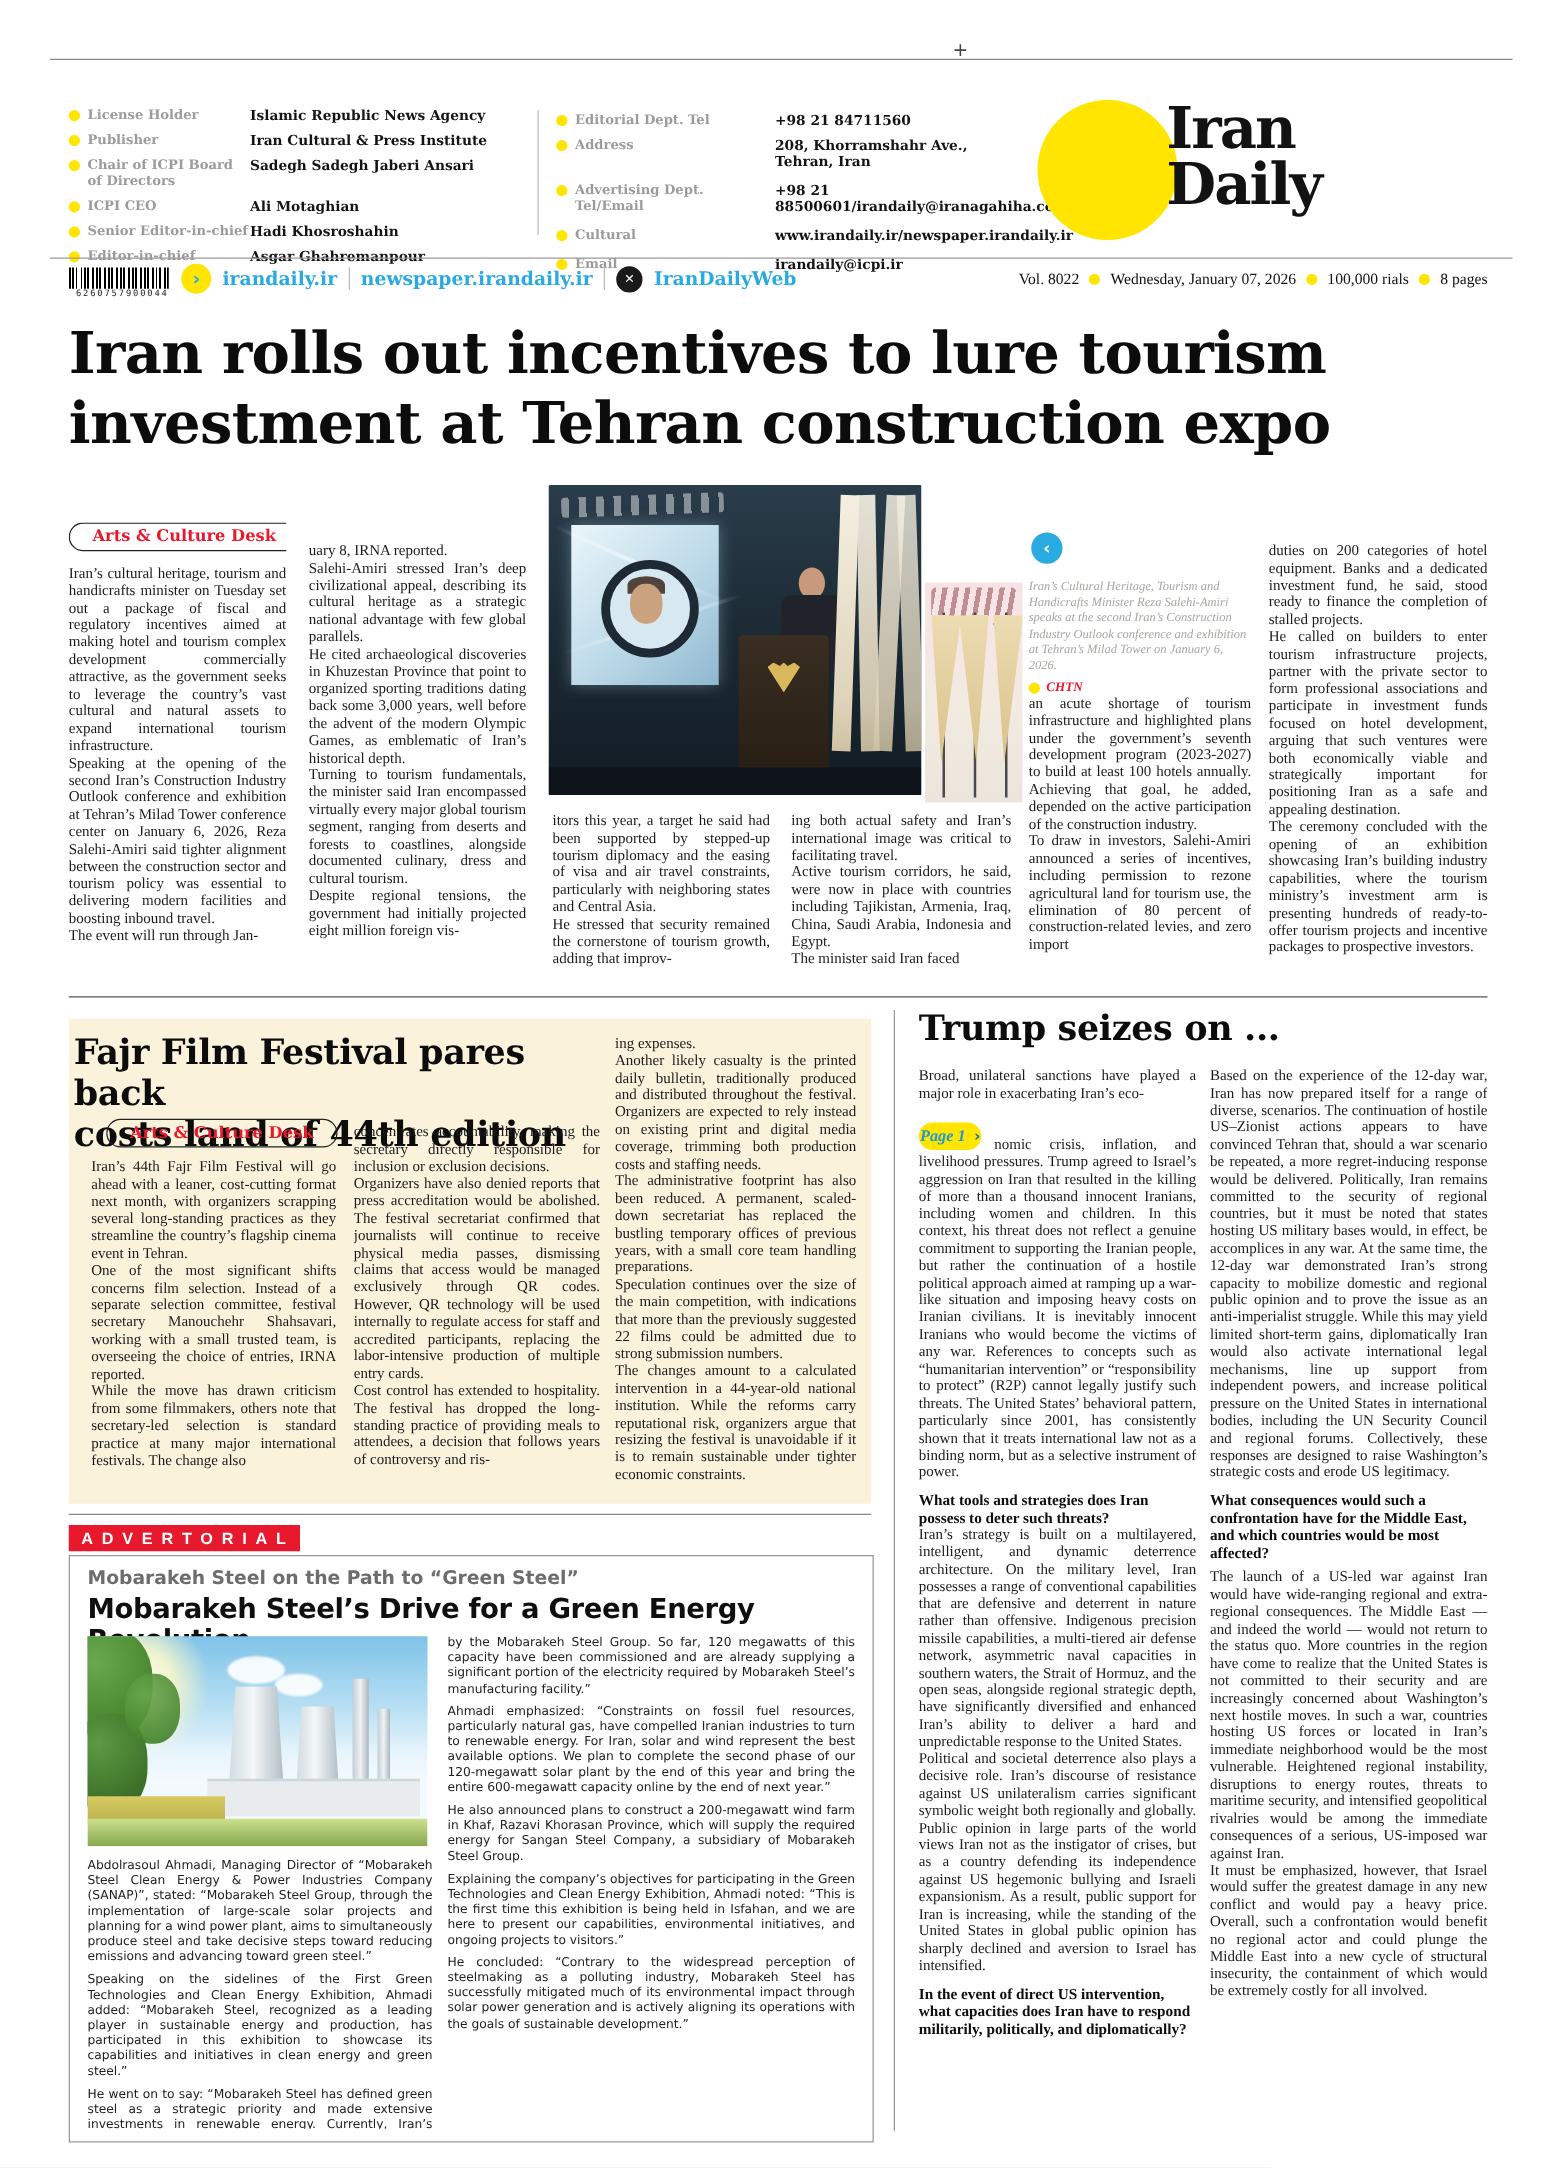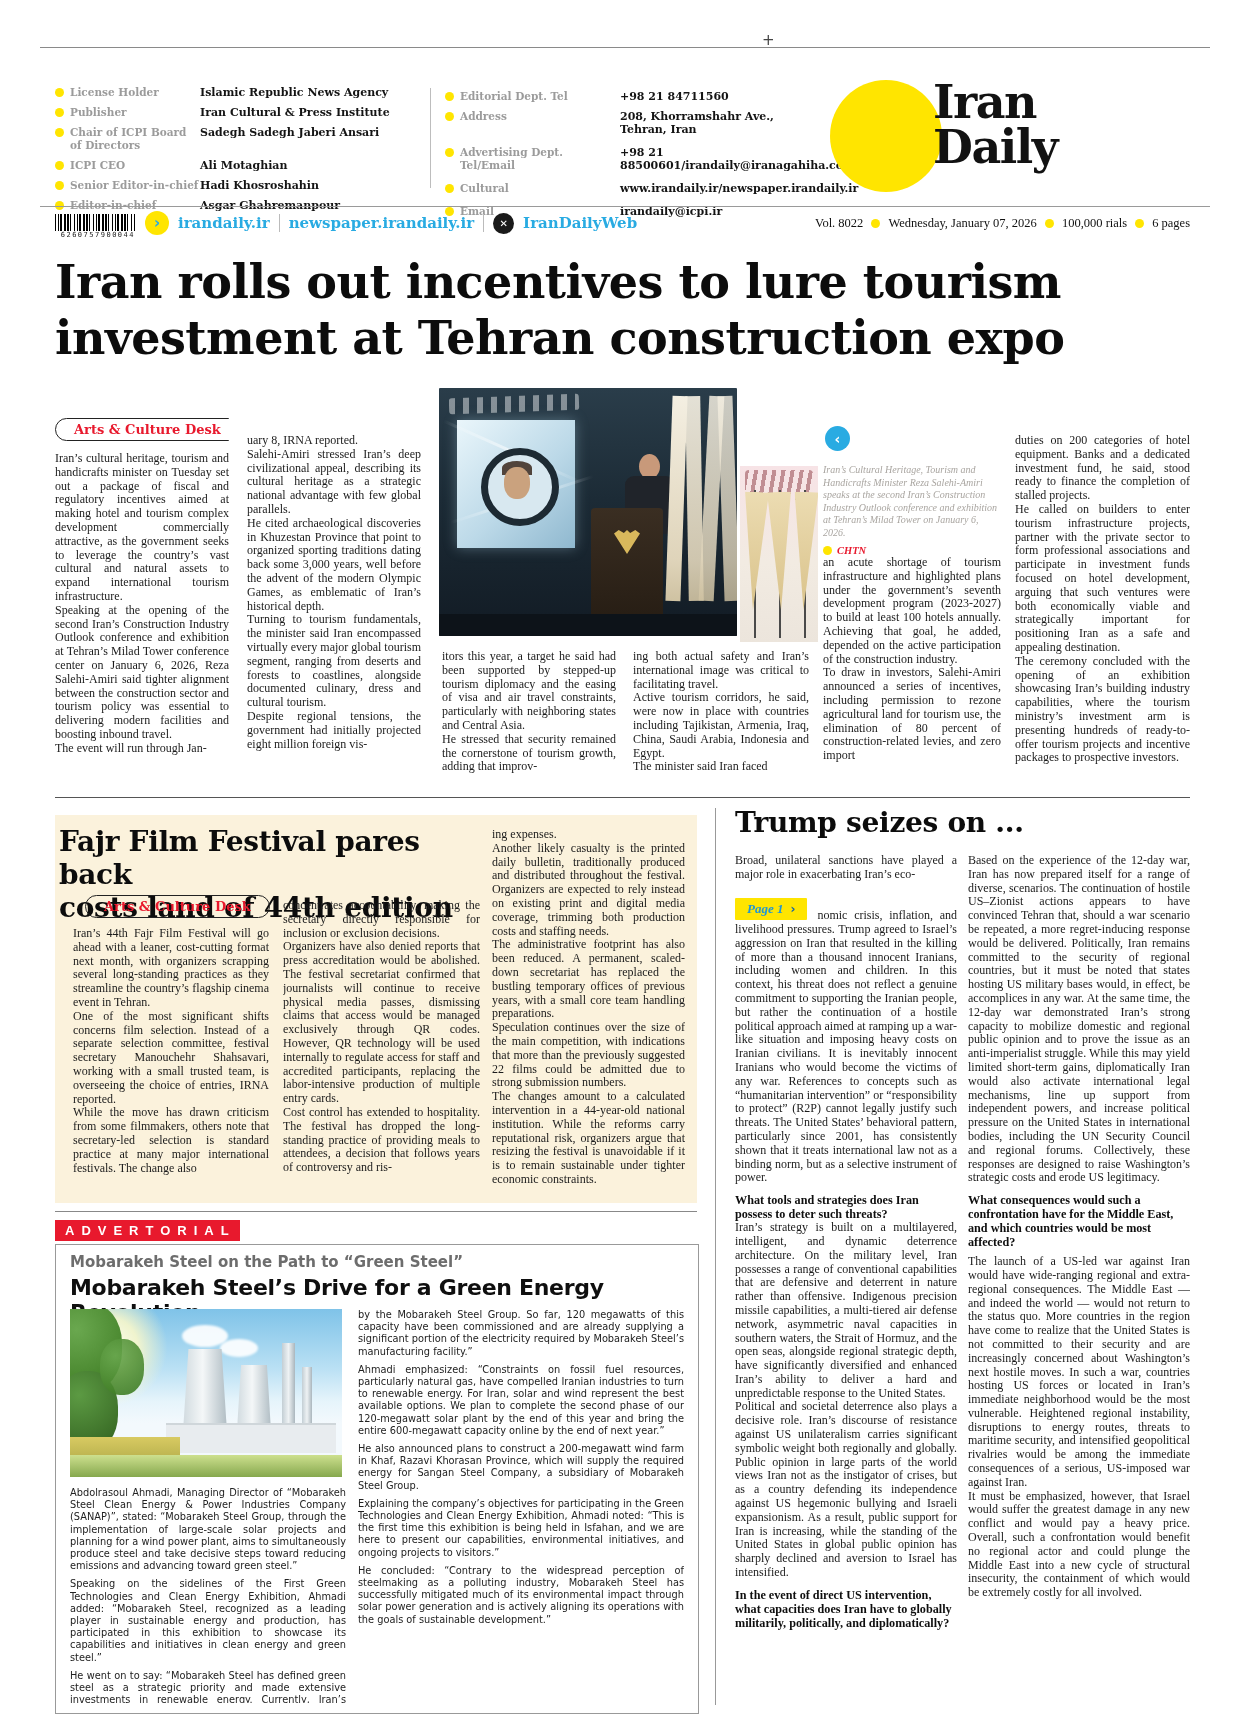--- a/index.html
+++ b/index.html
@@ -40,21 +40,21 @@
   .subhead{margin:8px 0 0 0;text-align:left;white-space:pre-line;font:bold 12.2px/14px "Liberation Serif",serif;color:#0e0e0e;}
   .caption{font:italic 10px/12.6px "Liberation Serif",serif;color:#a9a5a0;margin:0;}
   .credit-row{display:flex;align-items:center;gap:5px;margin-top:5px;}
   .credit-dot{width:9px;height:9px;border-radius:50%;background:#ffe500;}
   .credit-txt{font:italic bold 10.5px "Liberation Serif",serif;color:#e8192d;}
   .blue-chev{width:25px;height:25px;border-radius:50%;background:#29abe2;display:flex;align-items:center;justify-content:center;
              color:#fff;font:bold 14px "DejaVu Sans",sans-serif;}
   
   .fajr-panel{background:#fbf2dc;overflow:hidden;}
   
-  .page-pill{float:left;background:#ffe500;border-radius:1px;padding:3px 12px;margin:3px 10px 2px 0;
+  .page-pill{float:left;background:#ffe500;border-radius:11px;padding:3px 1px;margin:3px 10px 2px 0;
              font:italic bold 13px "Liberation Serif",serif;color:#2196d3;white-space:nowrap;}
   .page-pill .pchev{color:#1565a8;font:bold 12px "DejaVu Sans",sans-serif;margin-left:7px;font-style:normal;}
   
   .adv-tag{display:inline-block;background:#e8192d;color:#fff;font:bold 13px "Liberation Sans",sans-serif;
            letter-spacing:7px;padding:3px 4px 3px 10px;}
   .adv-box{border:1px solid #999;background:#fff;overflow:hidden;}
   .adv-kicker{font:bold 15px "DejaVu Sans",sans-serif;color:#6d6d6d;}
   .adv-headline{font:bold 22px "DejaVu Sans",sans-serif;color:#0f0f0f;letter-spacing:-0.3px;}
   .adv-body{margin:0 0 6px 0;text-align:justify;white-space:pre-line;font:9.8px/12.2px "DejaVu Sans",sans-serif;color:#222;}
   
@@ -184,21 +184,21 @@
     <span class="x-circle">✕</span>
     <span class="blink">IranDailyWeb</span>
   </div>
   <div class="abs meta-row" style="right:60px;top:216px;">
     <span>Vol. 8022</span>
     <span class="meta-dot"></span>
     <span>Wednesday, January 07, 2026</span>
     <span class="meta-dot"></span>
     <span>100,000 rials</span>
     <span class="meta-dot"></span>
-    <span>6 pages</span>
+    <span>8 pages</span>
   </div>
 
   <div class="abs" style="left:55px;top:254px;width:1080px;">
     <span class="h-main">Iran rolls out incentives to lure tourism</span>
     <span class="h-main">investment at Tehran construction expo</span>
   </div>
 
   <div class="abs" style="left:55px;top:388px;width:1135px;height:404px;">
     <div class="col" style="left:0;top:30px;width:174px;height:372px;">
       <span class="badge">Arts &amp; Culture Desk</span>
@@ -309,21 +309,21 @@
     <span class="h-sec">Trump seizes on ...</span>
     <div class="col" style="left:0;top:48px;width:222px;height:852px;">
       <p class="bodytext">Broad, unilateral sanctions have played a major role in exacerbating Iran’s eco-</p>
       <p class="bodytext">
         <span class="page-pill"><span>Page 1</span><span class="pchev">›</span></span>
         <span>nomic crisis, inflation, and livelihood pressures. Trump agreed to Israel’s aggression on Iran that resulted in the killing of more than a thousand innocent Iranians, including women and children. In this context, his threat does not reflect a genuine commitment to supporting the Iranian people, but rather the continuation of a hostile political approach aimed at ramping up a war-like situation and imposing heavy costs on Iranian civilians. It is inevitably innocent Iranians who would become the victims of any war. References to concepts such as “humanitarian intervention” or “responsibility to protect” (R2P) cannot legally justify such threats. The United States’ behavioral pattern, particularly since 2001, has consistently shown that it treats international law not as a binding norm, but as a selective instrument of power.</span>
       </p>
       <p class="subhead">What tools and strategies does Iran possess to deter such threats?</p>
       <p class="bodytext">Iran’s strategy is built on a multilayered, intelligent, and dynamic deterrence architecture. On the military level, Iran possesses a range of conventional capabilities that are defensive and deterrent in nature rather than offensive. Indigenous precision missile capabilities, a multi-tiered air defense network, asymmetric naval capacities in southern waters, the Strait of Hormuz, and the open seas, alongside regional strategic depth, have significantly diversified and enhanced Iran’s ability to deliver a hard and unpredictable response to the United States.
 Political and societal deterrence also plays a decisive role. Iran’s discourse of resistance against US unilateralism carries significant symbolic weight both regionally and globally. Public opinion in large parts of the world views Iran not as the instigator of crises, but as a country defending its independence against US hegemonic bullying and Israeli expansionism. As a result, public support for Iran is increasing, while the standing of the United States in global public opinion has sharply declined and aversion to Israel has intensified.</p>
-      <p class="subhead">In the event of direct US intervention, what capacities does Iran have to globally militarily, politically, and diplomatically?</p>
+      <p class="subhead">In the event of direct US intervention, what capacities does Iran have to respond militarily, politically, and diplomatically?</p>
     </div>
     <div class="col" style="left:233px;top:48px;width:222px;height:852px;">
       <p class="bodytext">Based on the experience of the 12-day war, Iran has now prepared itself for a range of diverse, scenarios. The continuation of hostile US–Zionist actions appears to have convinced Tehran that, should a war scenario be repeated, a more regret-inducing response would be delivered. Politically, Iran remains committed to the security of regional countries, but it must be noted that states hosting US military bases would, in effect, be accomplices in any war. At the same time, the 12-day war demonstrated Iran’s strong capacity to mobilize domestic and regional public opinion and to prove the issue as an anti-imperialist struggle. While this may yield limited short-term gains, diplomatically Iran would also activate international legal mechanisms, line up support from independent powers, and increase political pressure on the United States in international bodies, including the UN Security Council and regional forums. Collectively, these responses are designed to raise Washington’s strategic costs and erode US legitimacy.</p>
       <p class="subhead">What consequences would such a confrontation have for the Middle East, and which countries would be most affected?</p>
       <p class="bodytext" style="margin-top:6px;">The launch of a US-led war against Iran would have wide-ranging regional and extra-regional consequences. The Middle East — and indeed the world — would not return to the status quo. More countries in the region have come to realize that the United States is not committed to their security and are increasingly concerned about Washington’s next hostile moves. In such a war, countries hosting US forces or located in Iran’s immediate neighborhood would be the most vulnerable. Heightened regional instability, disruptions to energy routes, threats to maritime security, and intensified geopolitical rivalries would be among the immediate consequences of a serious, US-imposed war against Iran.
 It must be emphasized, however, that Israel would suffer the greatest damage in any new conflict and would pay a heavy price. Overall, such a confrontation would benefit no regional actor and could plunge the Middle East into a new cycle of structural insecurity, the containment of which would be extremely costly for all involved.</p>
     </div>
   </div>
 
   <div class="abs rule" style="left:55px;top:1211px;width:642px;border-top-color:#888;"></div>

